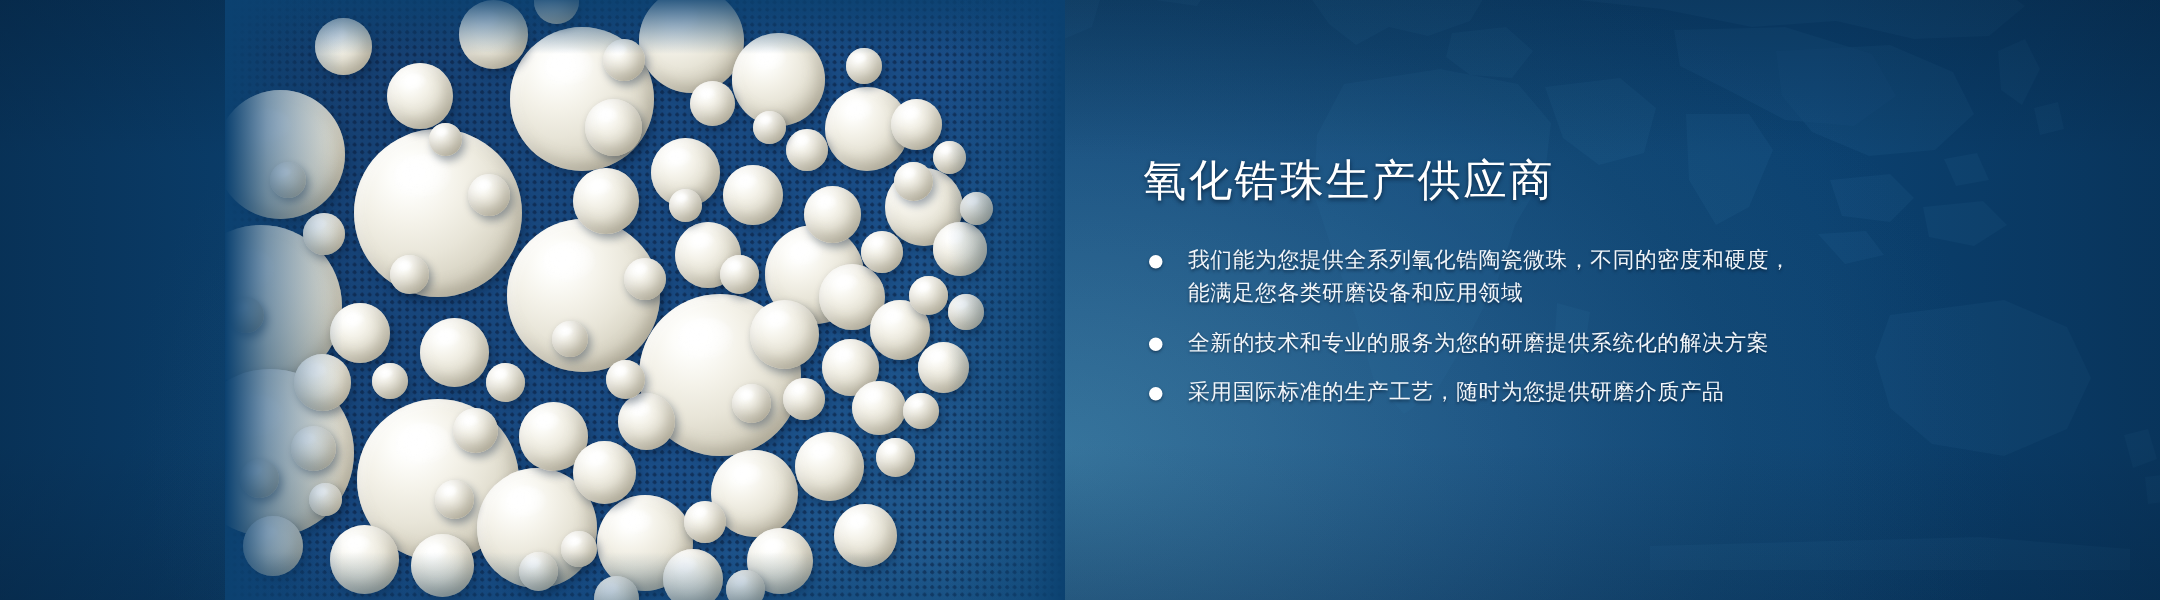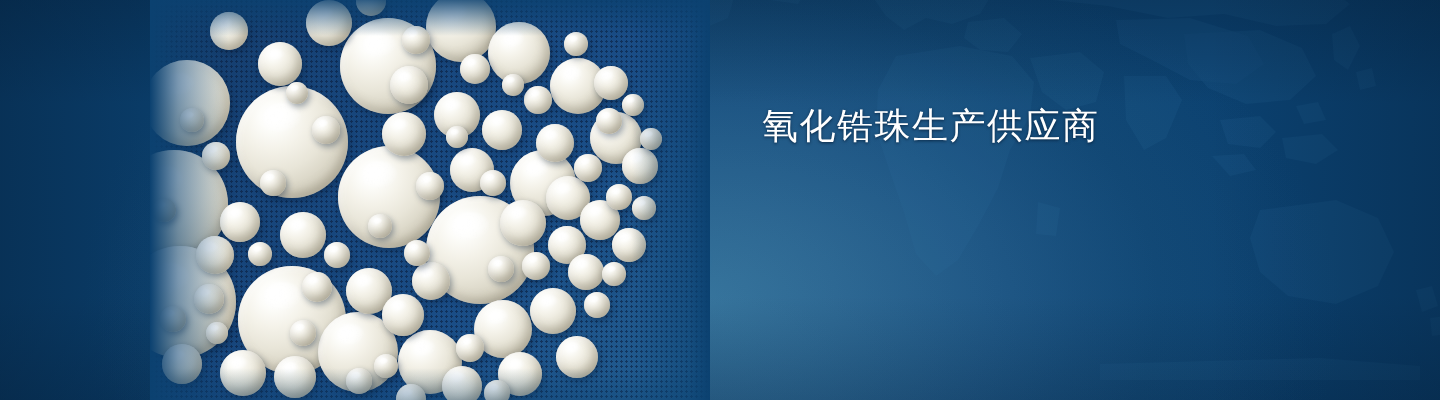--- a/index.html
+++ b/index.html
@@ -101,21 +101,21 @@
   .bead.sm::after { filter:blur(.6px); }
 
   
   .copy {
     position:absolute;
     left:762px; top:104px;
     width:520px;
   }
   .headline {
     color:#ffffff;
-    font-size:36px;
+    font-size:29px;
     font-weight:400;
     letter-spacing:1.5px;
     line-height:1.2;
     text-shadow:0 1px 3px rgba(3,22,44,.75);
     white-space:nowrap;
   }
   .bullets {
     margin-top:24px;
     list-style:none;
   }
@@ -290,15 +290,34 @@
     <div class="bead sm" style="left:224px;top:354px;width:24px;height:24px;"></div>
     <div class="bead sm" style="left:334px;top:380px;width:26px;height:26px;"></div>
     <div class="bead sm" style="left:56px;top:322px;width:22px;height:22px;"></div>
 
     <div class="photo-fade"></div>
   </div>
 
   <div class="copy">
     <div class="headline">氧化锆珠生产供应商</div>
 
+    <ul class="bullets">
+
+      <li class="bullet">
+        <span class="dot"></span>
+        <span class="bullet-line">我们能为您提供全系列氧化锆陶瓷微珠，不同的密度和硬度，</span>
+        <span class="bullet-line">能满足您各类研磨设备和应用领域</span>
+      </li>
+
+      <li class="bullet">
+        <span class="dot"></span>
+        <span class="bullet-line">全新的技术和专业的服务为您的研磨提供系统化的解决方案</span>
+      </li>
+
+      <li class="bullet">
+        <span class="dot"></span>
+        <span class="bullet-line">采用国际标准的生产工艺，随时为您提供研磨介质产品</span>
+      </li>
+
+    </ul>
   </div>
 
 </div>
 
 </body></html>

